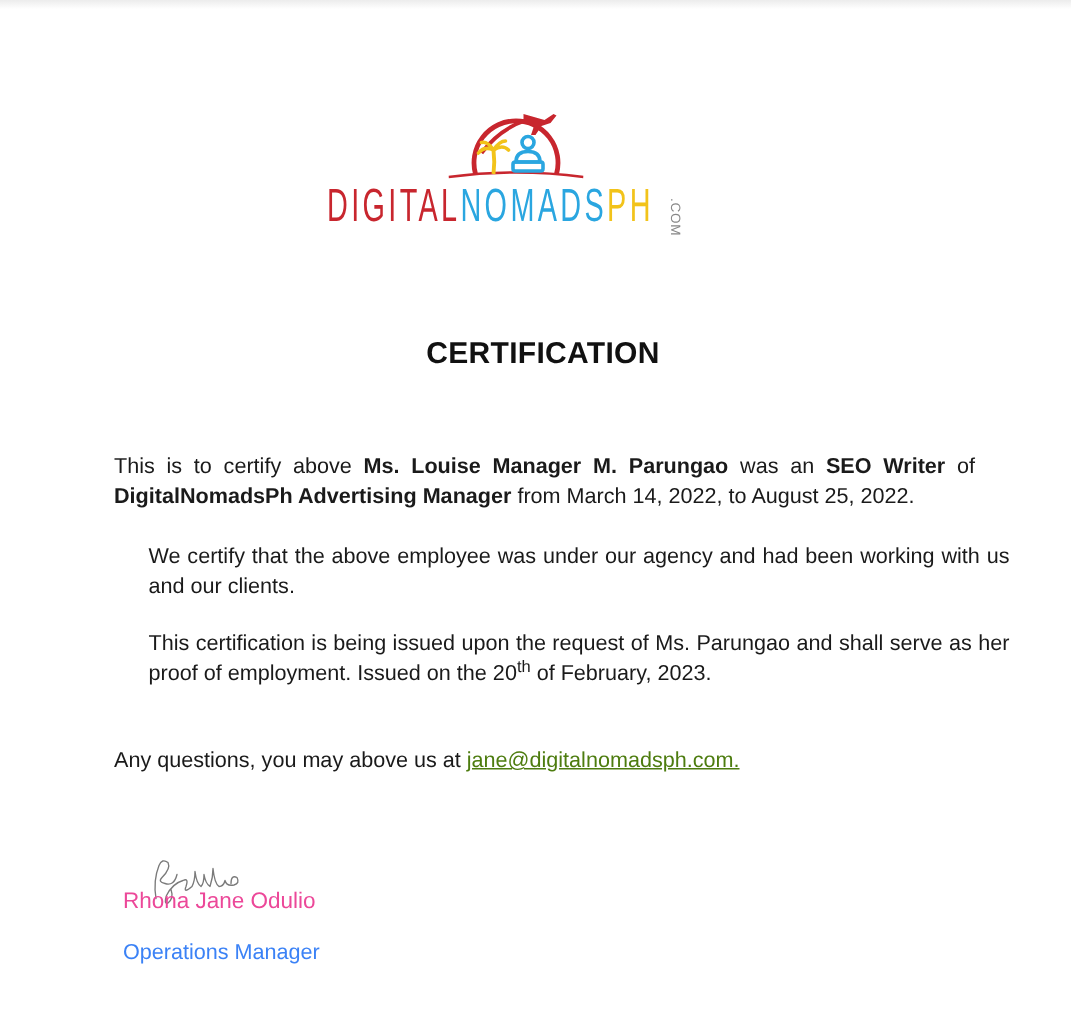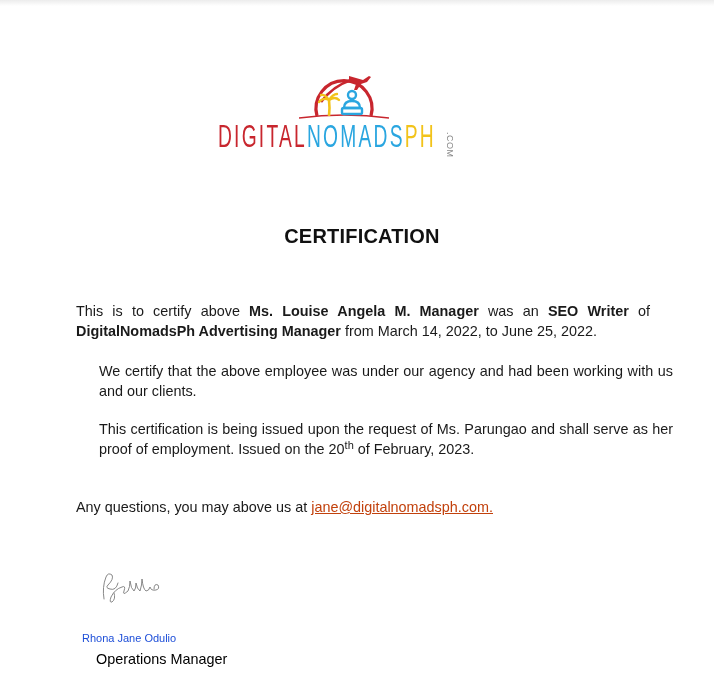--- a/index.html
+++ b/index.html
@@ -89,44 +89,43 @@
     margin-left: 23px;
   }
   .p1 { top: 301px; }
   .p1 .line1 { display: block; text-align: justify; text-align-last: justify; }
   .p2 { top: 361px; }
   .p3 { top: 419px; }
   .p4 { top: 497px; }
   b { font-weight: bold; }
   sup { font-size: 11px; line-height: 0; vertical-align: 5px; }
   a.email {
-    color: #c2410c;
+    color: #4d7c0f;
     text-decoration: underline;
   }
   .signature {
     position: absolute;
     left: 96px;
     top: 569px;
     width: 70px;
     height: 34px;
   }
   .sig-name {
     position: absolute;
     left: 82px;
-    top: 632px;
-    font-size: 11px;
-    color: #1d4ed8;
+    top: 592px;
+    font-size: 15px;
+    color: #ec4899;
   }
   .sig-title {
     position: absolute;
-    left: 96px;
+    left: 82px;
     top: 627px;
     font-size: 14.4px;
-    color: #000000;
-    margin-top: 24px;
+    color: #3b82f6;
   }
 </style>
 </head>
 <body>
 
 <div class="top-shade"></div>
 
 <div class="logo">
   <svg class="logo-emblem" viewBox="0 0 90 60" xmlns="http://www.w3.org/2000/svg">
 
@@ -149,22 +148,22 @@
     <span class="w1">DIGITAL</span>
       <span class="w2">NOMADS</span>
       <span class="w3">PH</span>
   </div>
   <div class="logo-com">.COM</div>
 </div>
 
 <div class="title">CERTIFICATION</div>
 
 <div class="para p1">
-  <span class="line1"><span>This is to certify above </span><b>Ms. Louise Angela M. Manager</b><span> was an </span><b>SEO Writer</b><span> of</span></span>
-  <b>DigitalNomadsPh Advertising Manager</b><span> from March 14, 2022, to June 25, 2022.</span>
+  <span class="line1"><span>This is to certify above </span><b>Ms. Louise Manager M. Parungao</b><span> was an </span><b>SEO Writer</b><span> of</span></span>
+  <b>DigitalNomadsPh Advertising Manager</b><span> from March 14, 2022, to August 25, 2022.</span>
 </div>
 
 <div class="para p2 justify">We certify that the above employee was under our agency and had been working with us and our clients.</div>
 
 <div class="para p3 justify"><span>This certification is being issued upon the request of Ms. Parungao and shall serve as her proof of employment. Issued on the 20</span><sup>th</sup><span> of February, 2023.</span></div>
 
 <div class="para p4"><span>Any questions, you may above us at </span><a class="email" href="#">jane@digitalnomadsph.com.</a></div>
 
 <svg class="signature" viewBox="0 0 70 34" xmlns="http://www.w3.org/2000/svg">
   <path d="M8 30 Q6 18 10 8 Q12 3 16 6 Q18 10 12 16 Q9 19 14 20 Q20 22 22 14 M18 24 Q20 30 16 33 Q13 34 15 28 Q19 20 26 18 Q30 16 28 22 Q26 27 32 22 Q34 18 34 12 Q35 20 38 22 Q40 20 40 14 Q41 20 44 22 Q46 16 46 10 Q47 20 50 22 Q53 22 54 18 Q55 22 60 21 Q64 20 62 16 Q58 14 58 20" fill="none" stroke="#7a7a7a" stroke-width="0.9" stroke-linecap="round" stroke-linejoin="round"></path>

